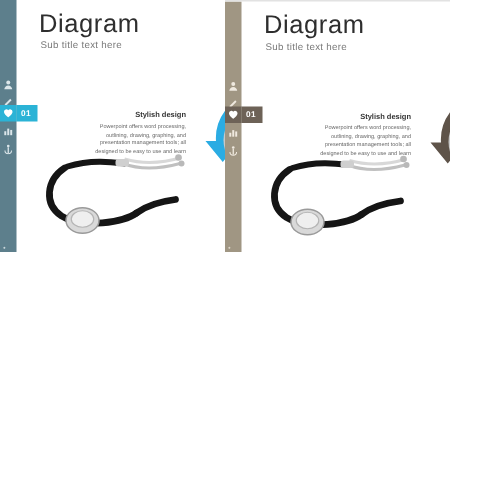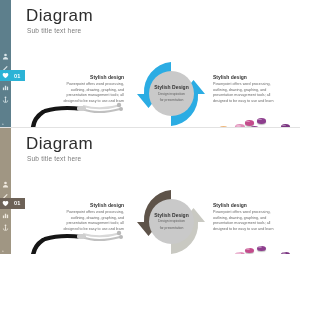--- a/index.html
+++ b/index.html
@@ -2,21 +2,21 @@
 <html><head>
 <meta charset="utf-8">
 <style>
   * { box-sizing: border-box; margin: 0; padding: 0; }
   html, body {
     width: 300px; height: 336px;
     background: #ffffff;
     font-family: "Liberation Sans", sans-serif;
     overflow: hidden;
   }
-  .deck { width: 300px; height: 254px; display: flex; flex-direction: column; }
+  .deck { width: 300px; height: 254px; display: flex; flex-direction: row; }
   .slide {
     position: relative;
     width: 300px; height: 168px;
     background: #ffffff;
     overflow: hidden;
   }
   .slide.alt { border-top: 1px solid #e2e2e2; }
 
   
   .rail {

